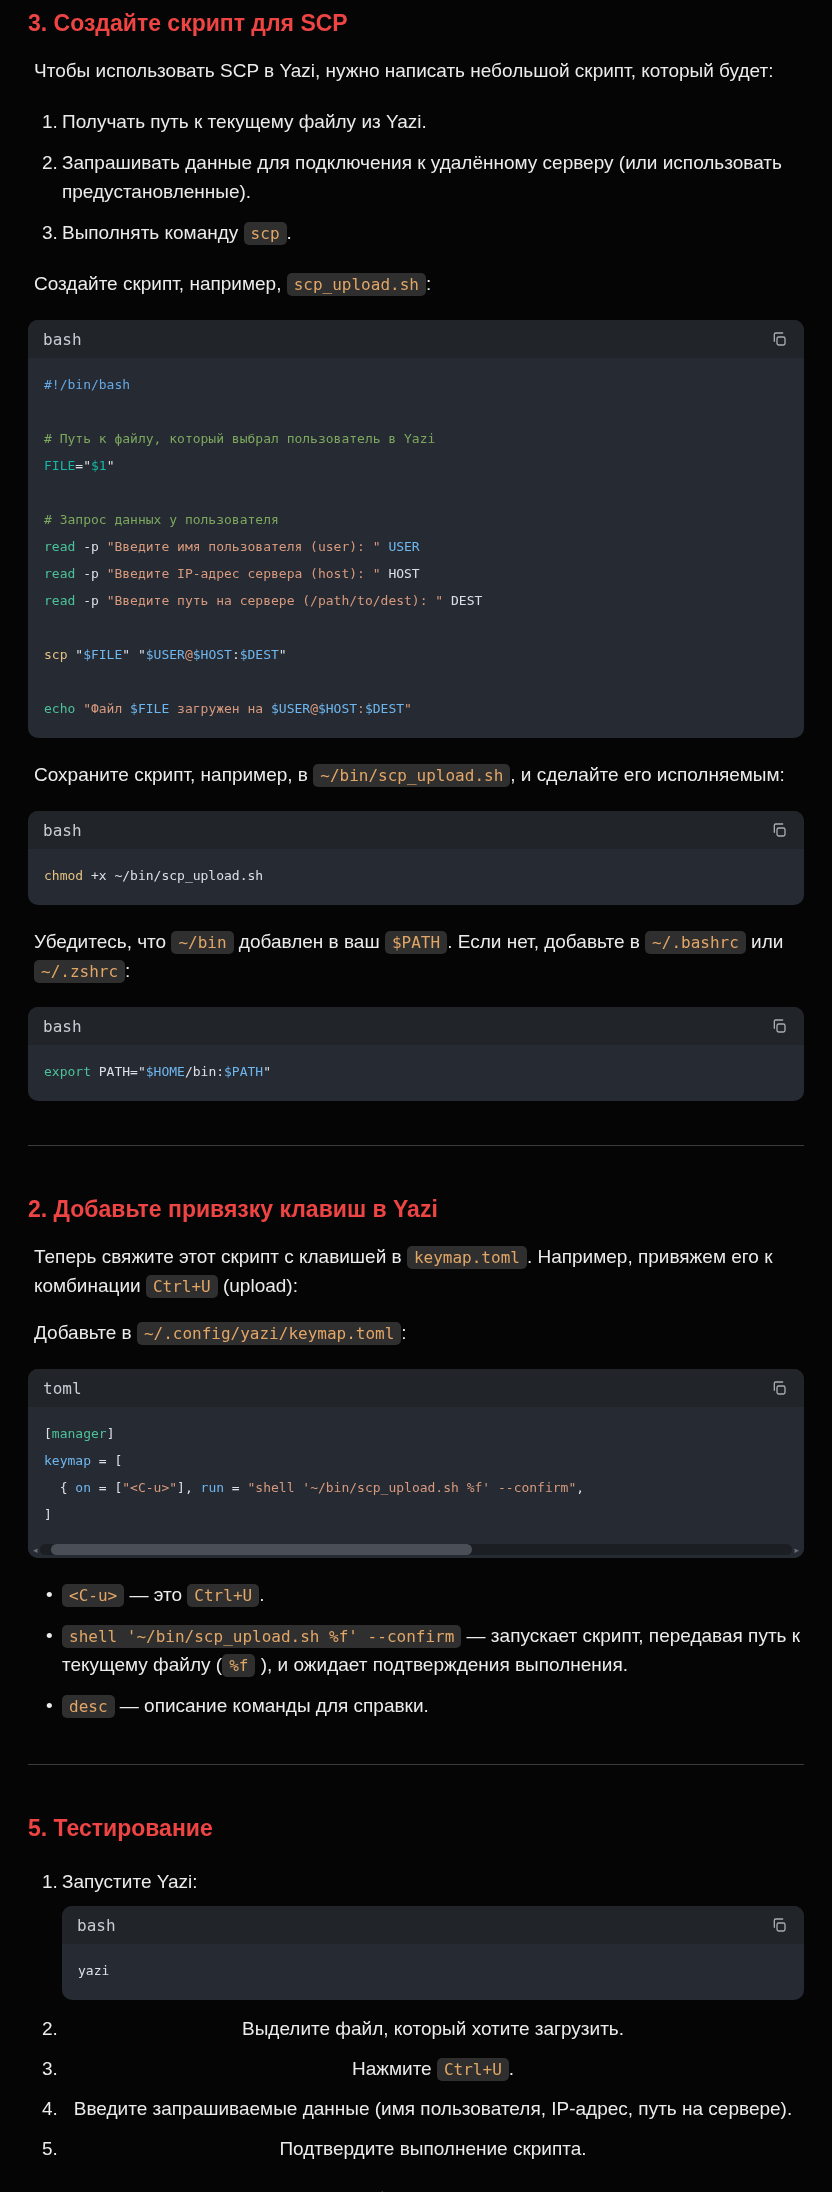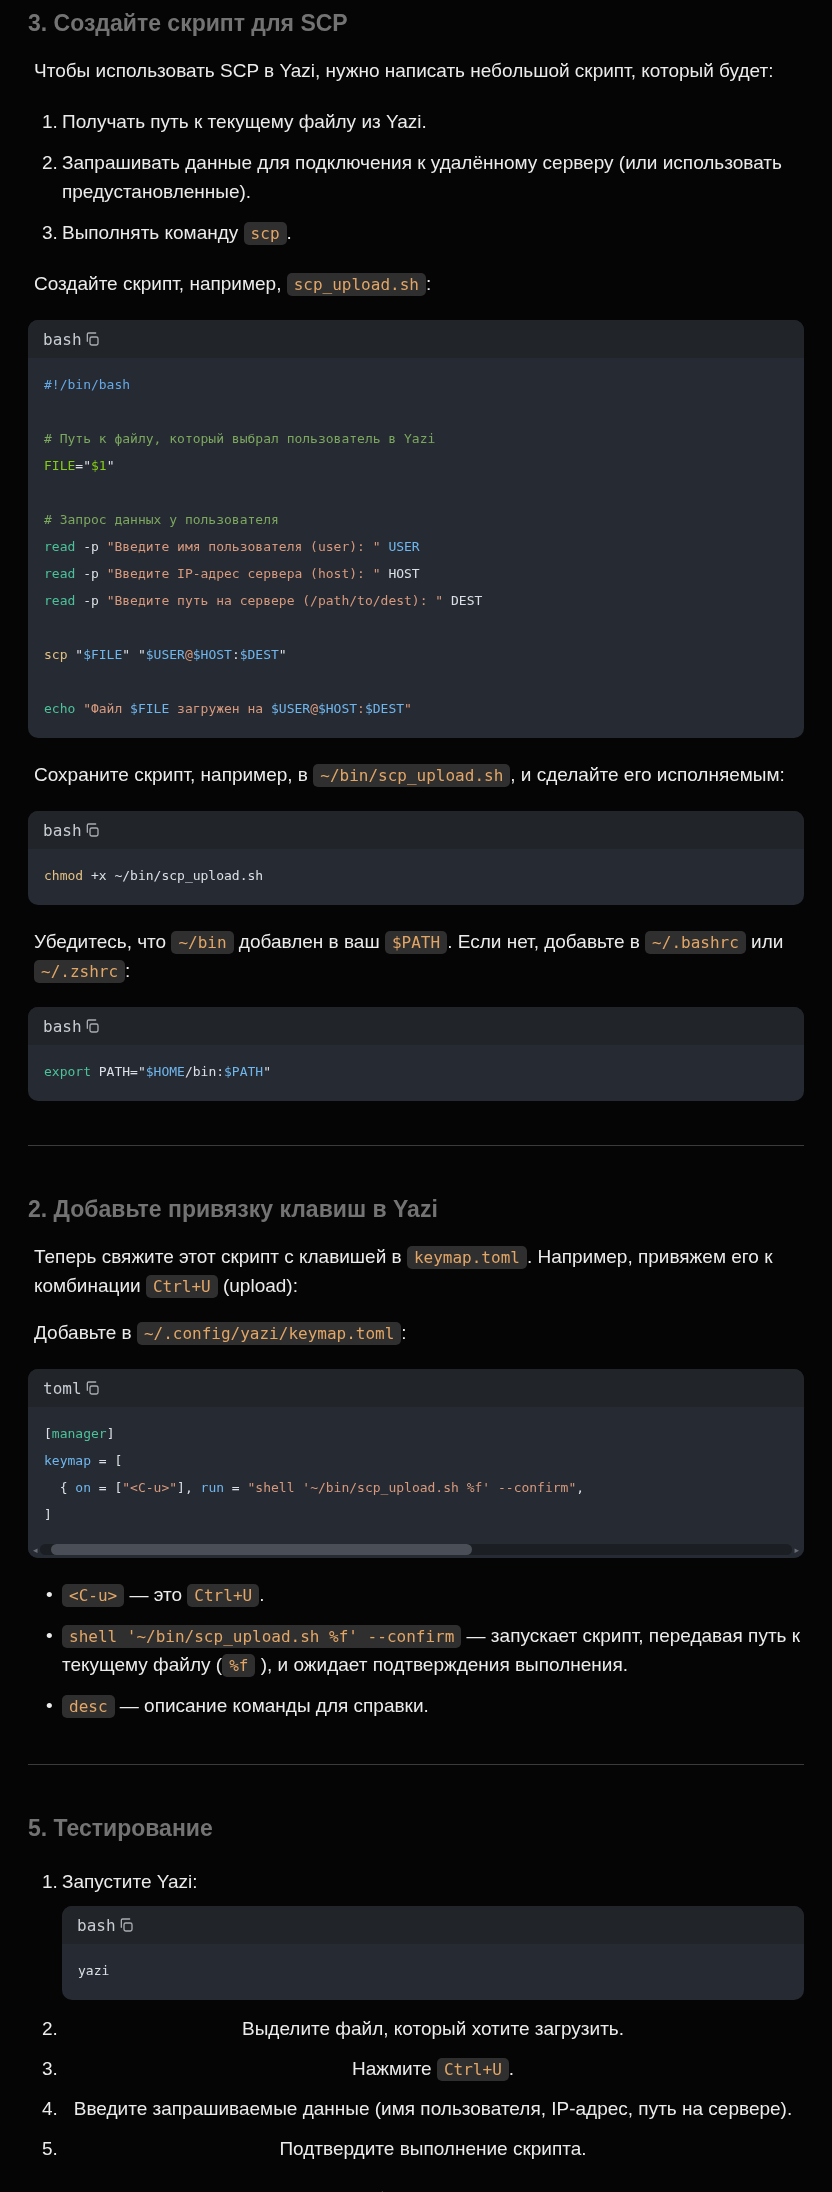--- a/index.html
+++ b/index.html
@@ -7,21 +7,21 @@
   body {
     width:832px; height:2192px; overflow:hidden;
     background:#050505;
     color:#ececec;
     font-family:"Liberation Sans", sans-serif;
     font-size:19px; line-height:29px;
   }
   .content { padding:8px 28px 0; }
 
   h3.sec-h {
-    font-size:23px; line-height:30px; font-weight:700; color:#737373;
+    font-size:23px; line-height:30px; font-weight:700; color:#ef4444;
     margin:0 0 16px;
   }
   p.para { margin:18px 6px; }
 
   
   .ic {
     font-family:"DejaVu Sans Mono", monospace;
     font-size:16px; line-height:22px;
     background:#2f2f2f; color:#e2a667;
     border-radius:5px; padding:2px 7px;
@@ -39,21 +39,21 @@
   ul.md-ul > li::before {
     content:"\2022";
     position:absolute; left:18px; top:0; color:#ececec;
   }
   ol.md-ol.tight { margin-top:24px; }
   ol.md-ol.tight > li + li { margin-top:11px;text-align:center; }
 
   
   .codeblock { margin:22px 0; border-radius:10px; overflow:hidden; background:#262a32; }
   .cb-header {
-    display:flex; align-items:center; 
+    display:flex; align-items:center; justify-content:space-between;
     background:#212428; height:38px; padding:0 15px;
   }
   .cb-lang {
     font-family:"DejaVu Sans Mono", monospace;
     font-size:16px; color:#c8cdd4;
   }
   .cb-copy {
     background:none; border:none; padding:2px; margin:0; cursor:pointer;
     display:flex; align-items:center;
   }
@@ -63,21 +63,21 @@
     font-size:13px; line-height:27px;
     overflow:hidden;
   }
   .code-line { white-space:pre; }
   .tok-blue { color:#64aae8; }
   .tok-com  { color:#7ca85f; }
   .tok-kw   { color:#4cc29a; }
   .tok-cmd  { color:#e3c184; }
   .tok-str  { color:#d89a7e; }
   .tok-var  { color:#6fb7ef; }
-  .tok-cyan { color:#84cc16; }
+  .tok-cyan { color:#14b8a6; }
   .tok-pln  { color:#dbe0e6; }
 
   
   .hscrollbar {
     display:flex; align-items:center; height:14px; padding:0 3px 3px;
     background:#262a32;
   }
   .hs-arrow { color:#686d75; font-size:9px; line-height:10px; padding:0 2px; }
   .hs-track { flex:1; height:11px; background:#1b1e23; border-radius:6px; position:relative; }
   .hs-thumb { position:absolute; left:1.5%; top:0; width:56%; height:11px; background:#4a4f57; border-radius:6px; }

